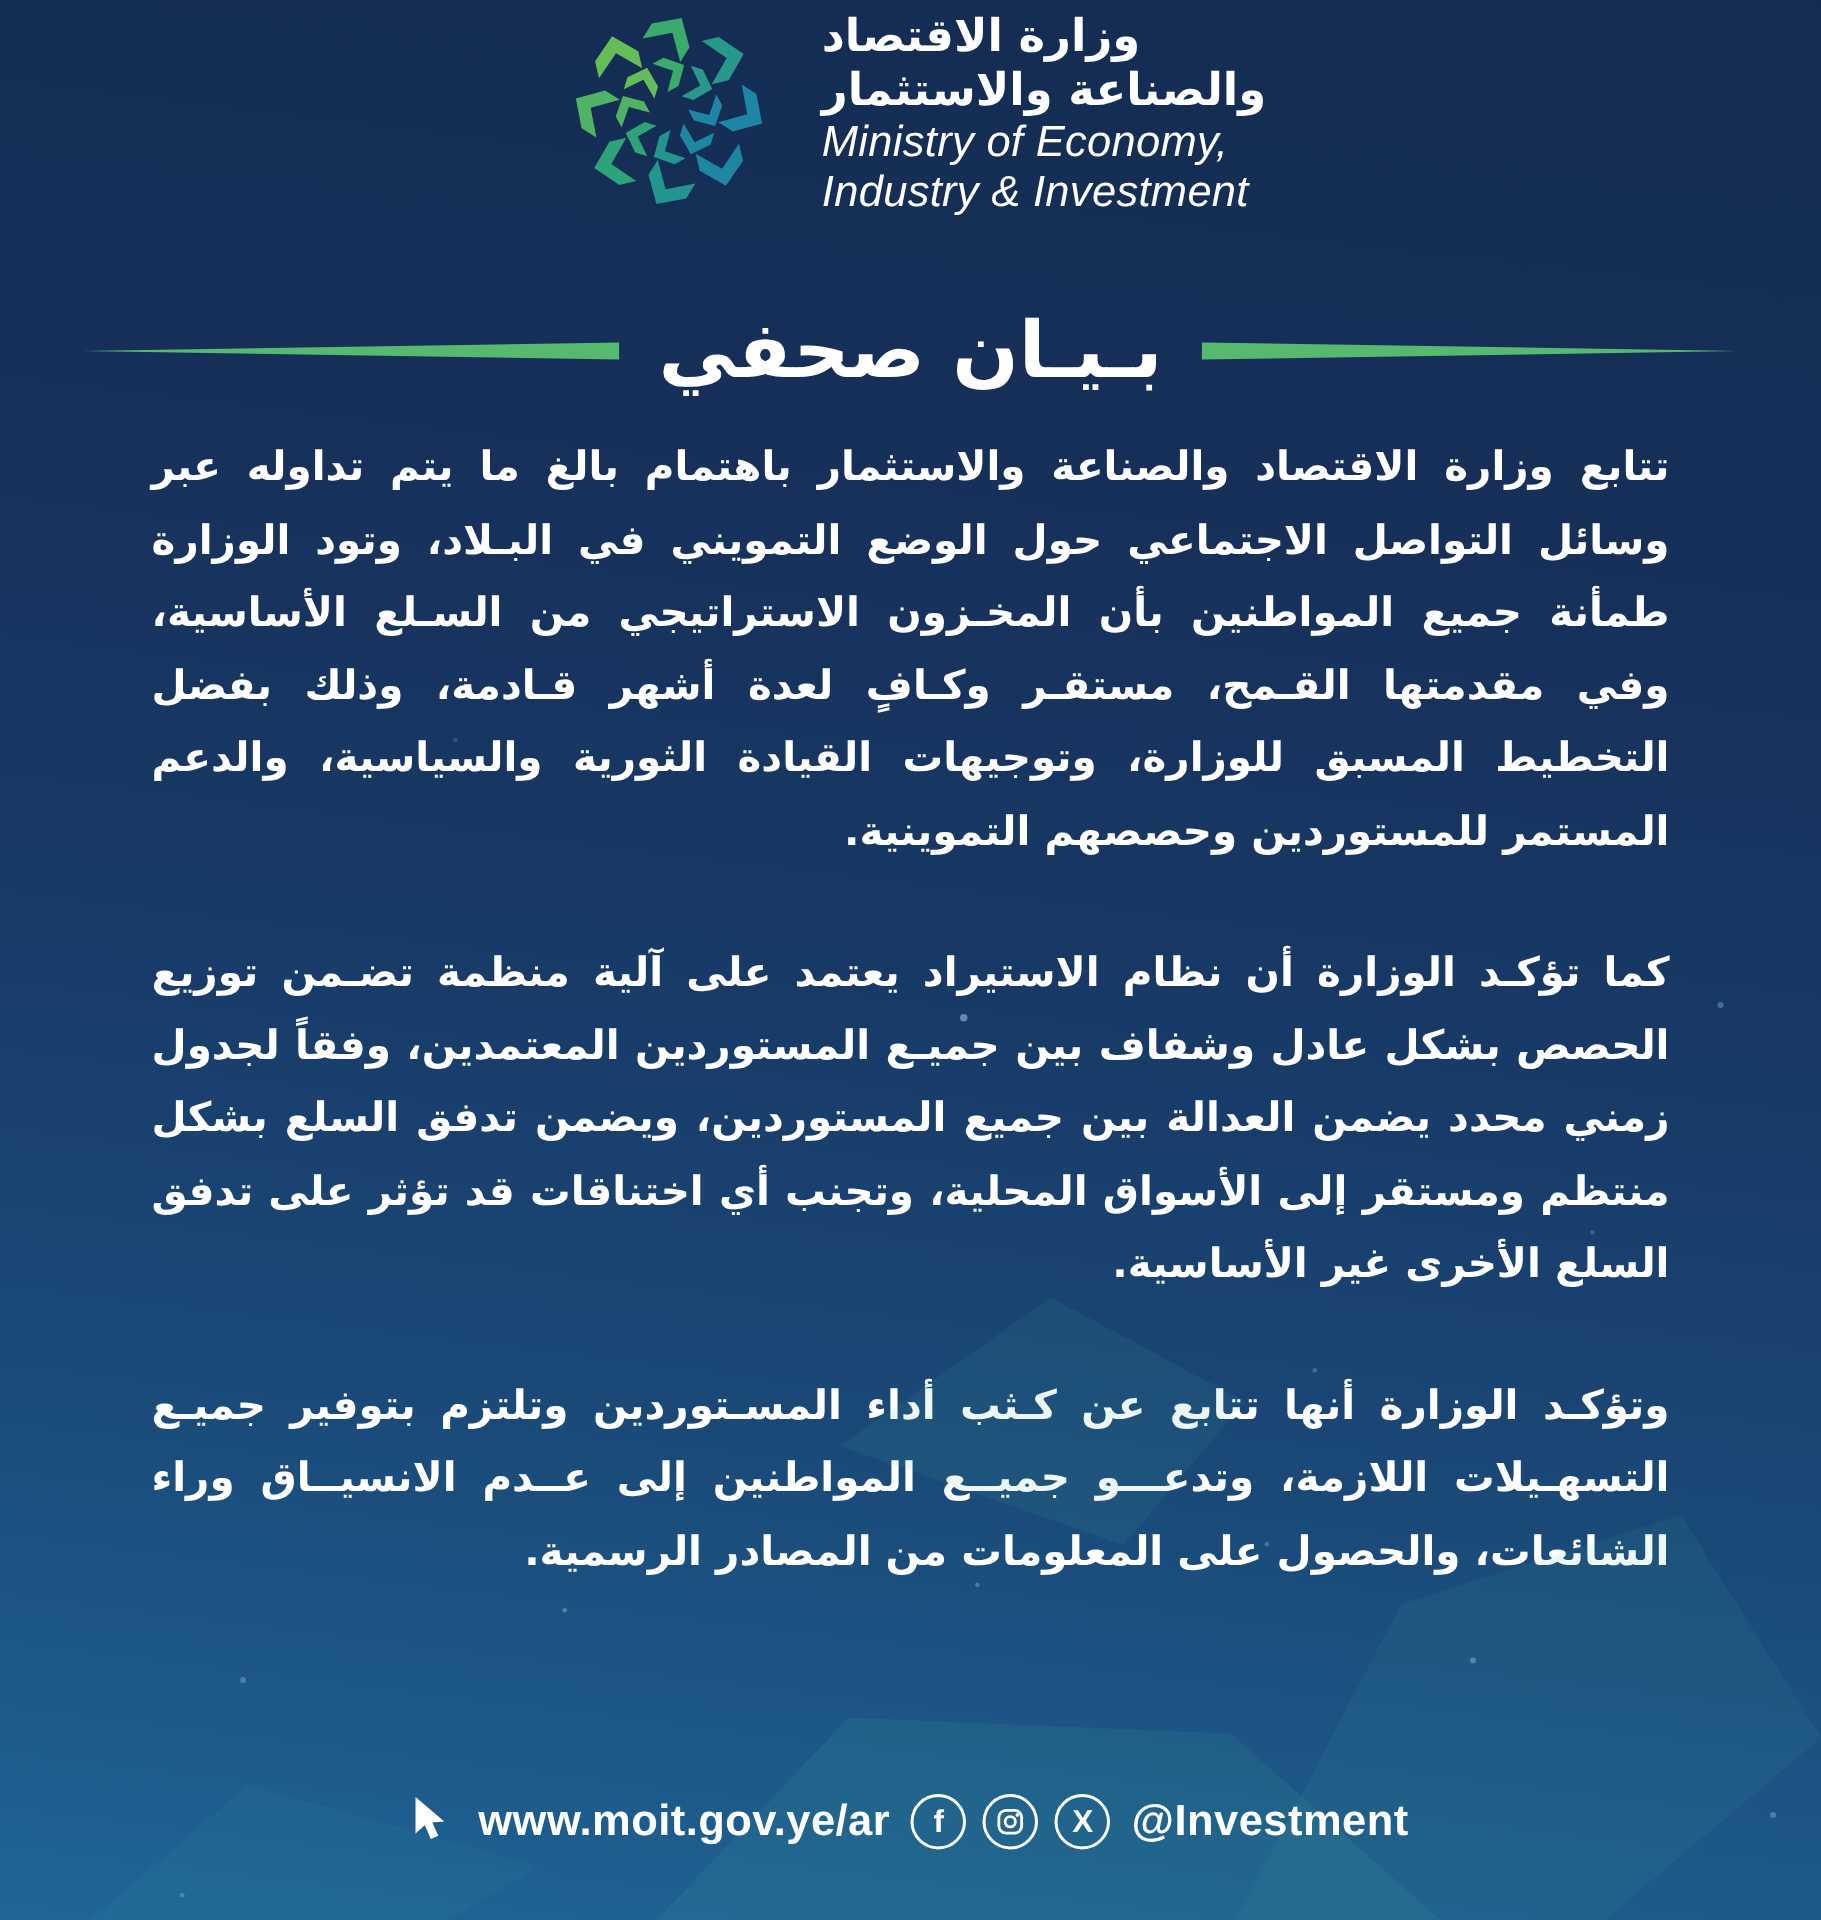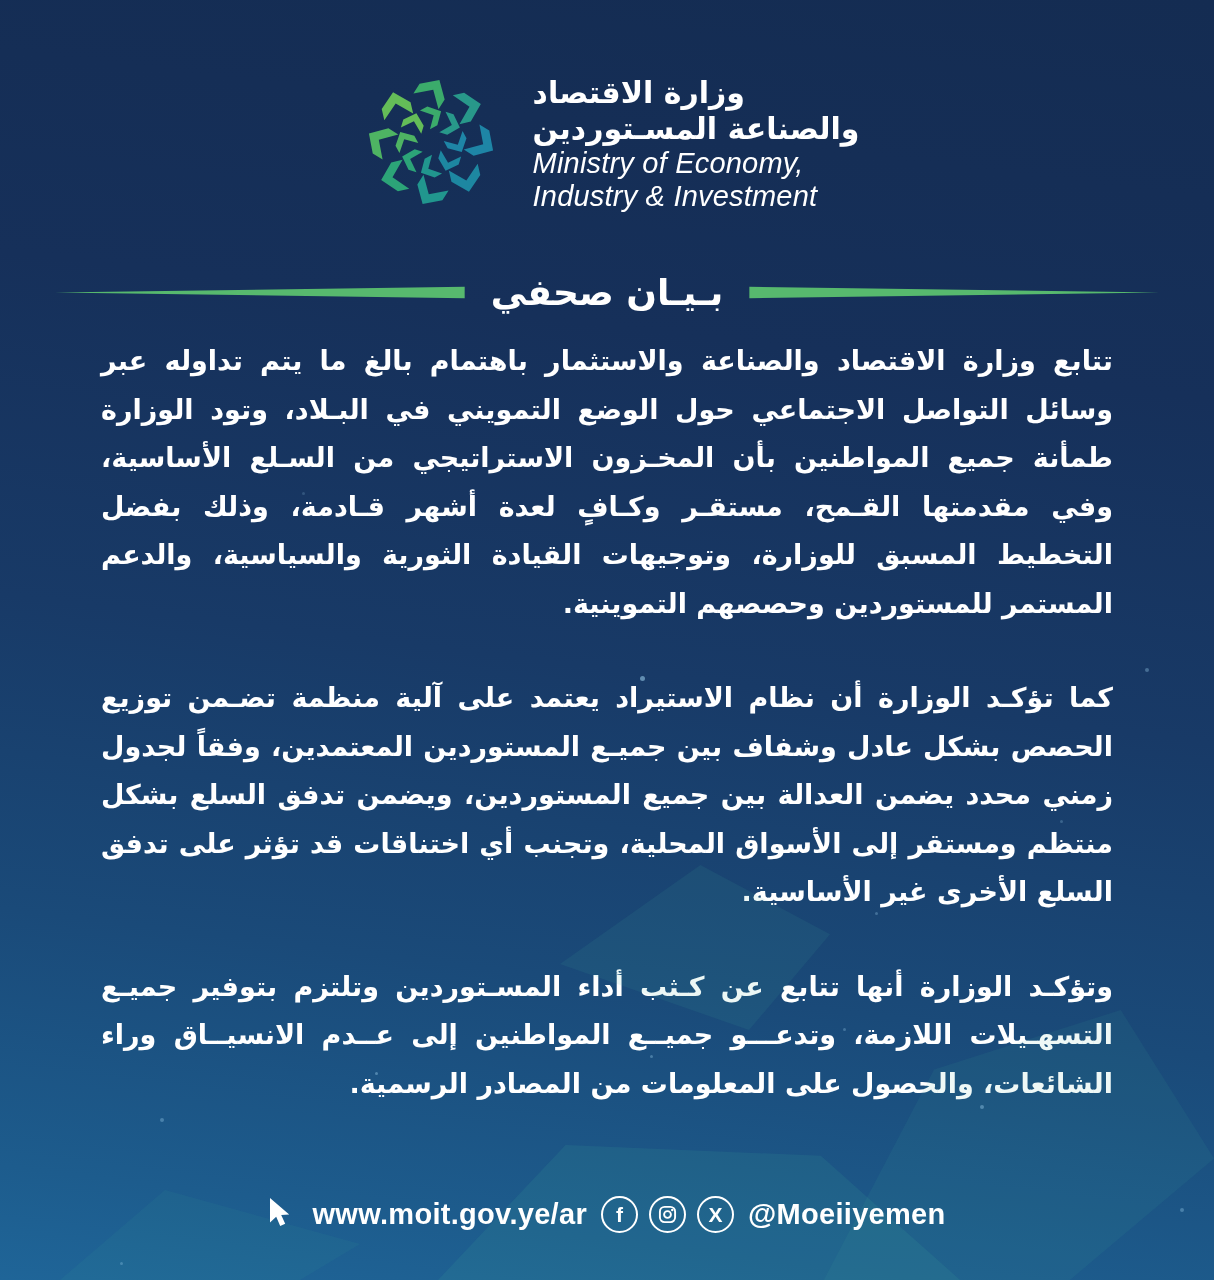--- a/index.html
+++ b/index.html
@@ -28,31 +28,31 @@
   .poly-3 { left: 560px; top: 865px; width: 270px; height: 165px;
             background: rgba(64,178,156,0.10);
             clip-path: polygon(0 60%, 52% 0, 100% 42%, 70% 100%); }
   .poly-4 { left: 60px; top: 1190px; width: 300px; height: 90px;
             background: rgba(64,178,156,0.08);
             clip-path: polygon(0 100%, 35% 0, 100% 60%, 80% 100%); }
   .dot { position: absolute; border-radius: 50%; background: #9fd2ef; pointer-events: none; }
 
   
   .brand { display: flex; justify-content: center; align-items: center;
-           gap: 26px; padding-top: 68px; }
+           gap: 26px; }
   .brand-text { text-align: left; }
   .brand-ar { font-size: 30px; font-weight: bold; line-height: 36px; direction: rtl; text-align: left; }
   .brand-en { font-family: "Liberation Sans", sans-serif; font-size: 29px; line-height: 33px; font-weight: 500; letter-spacing: 0.2px; font-style: italic; }
 
   
   .title-row { display: flex; align-items: center; margin-top: 52px; }
   .blade { height: 13px; flex: 1 1 auto; background: #57b96e; }
   .blade-left  { margin-left: 55px; margin-right: 26px; clip-path: polygon(0 50%, 100% 6%, 100% 94%); }
   .blade-right { margin-right: 55px; margin-left: 26px; clip-path: polygon(0 6%, 100% 50%, 0 94%); }
-  .page-title { font-size: 36px; font-weight: bold; direction: rtl; white-space: nowrap; }
+  .page-title { font-size: 52px; font-weight: bold; direction: rtl; white-space: nowrap; }
 
   
   .body-text { width: 1012px; margin: 24px auto 0 auto; direction: rtl; }
   .body-text p {
     font-size: 27px; font-weight: bold; line-height: 48.5px;
     text-align: justify; text-align-last: right; margin-bottom: 46px;
   }
   .body-text p:last-child { margin-bottom: 1px; }
 
   
@@ -122,21 +122,21 @@
           <path fill="#4eb463" transform="translate(0,-24) rotate(62) scale(0.72)" d="M 0 -15 L 14 -2 L 14 9 L 0 -4 L -14 9 L -14 -2 Z"></path>
         </g>
         <g transform="rotate(315)">
           <path fill="#64bd58" transform="translate(0,-46) rotate(32)" d="M 0 -15 L 14 -2 L 14 9 L 0 -4 L -14 9 L -14 -2 Z"></path>
           <path fill="#64bd58" transform="translate(0,-24) rotate(62) scale(0.72)" d="M 0 -15 L 14 -2 L 14 9 L 0 -4 L -14 9 L -14 -2 Z"></path>
         </g>
       </svg>
     </span>
     <div class="brand-text">
       <div class="brand-ar">وزارة الاقتصاد</div>
-      <div class="brand-ar">والصناعة المسـتوردين</div>
+      <div class="brand-ar">والصناعة والاستثمار</div>
       <div class="brand-en">Ministry of Economy,</div>
       <div class="brand-en">Industry &amp; Investment</div>
     </div>
   </div>
 
   <div class="title-row">
     <div class="blade blade-left"></div>
     <div class="page-title">بـيـان صحفي</div>
     <div class="blade blade-right"></div>
   </div>
@@ -162,16 +162,16 @@
         <svg width="19" height="19" viewBox="0 0 20 20" aria-hidden="true">
           <rect x="2" y="2" width="16" height="16" rx="5" fill="none" stroke="#ffffff" stroke-width="2"></rect>
           <circle cx="10" cy="10" r="3.6" fill="none" stroke="#ffffff" stroke-width="2"></circle>
           <circle cx="15" cy="5.2" r="1.3" fill="#ffffff"></circle>
         </svg>
       </span>
       <span class="badge">
         <span class="badge-letter">X</span>
       </span>
     </span>
-    <span class="handle">@Moeiiyemen</span>
+    <span class="handle">@Investment</span>
   </div>
 
 </div>
 
 </body></html>

